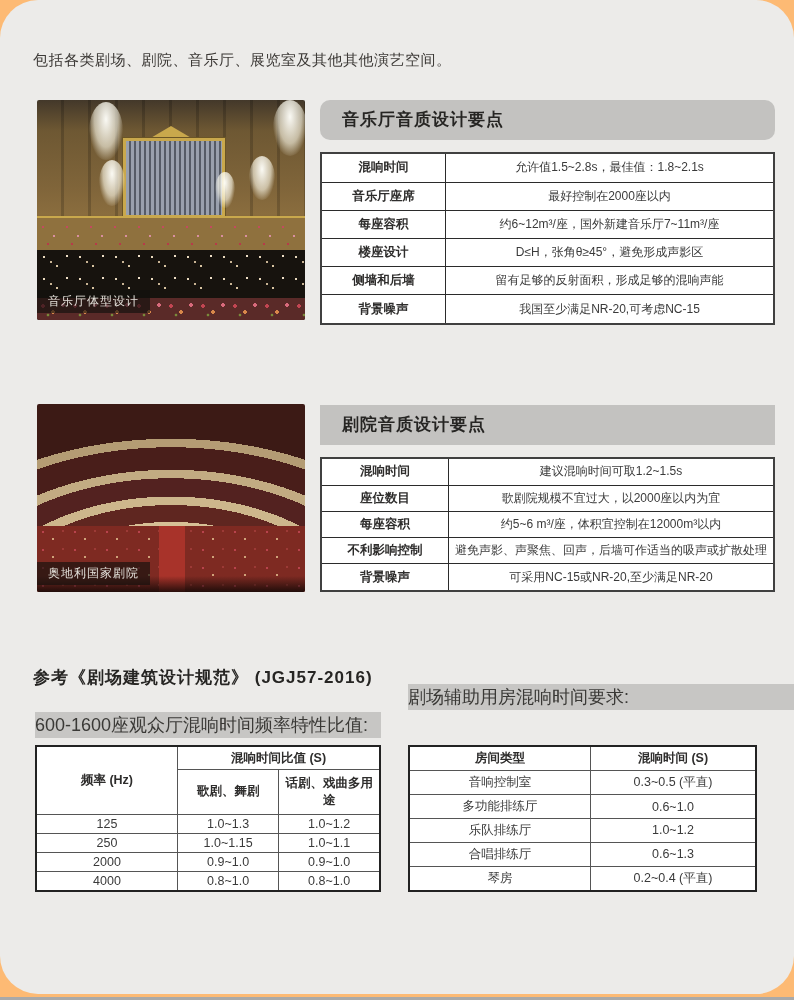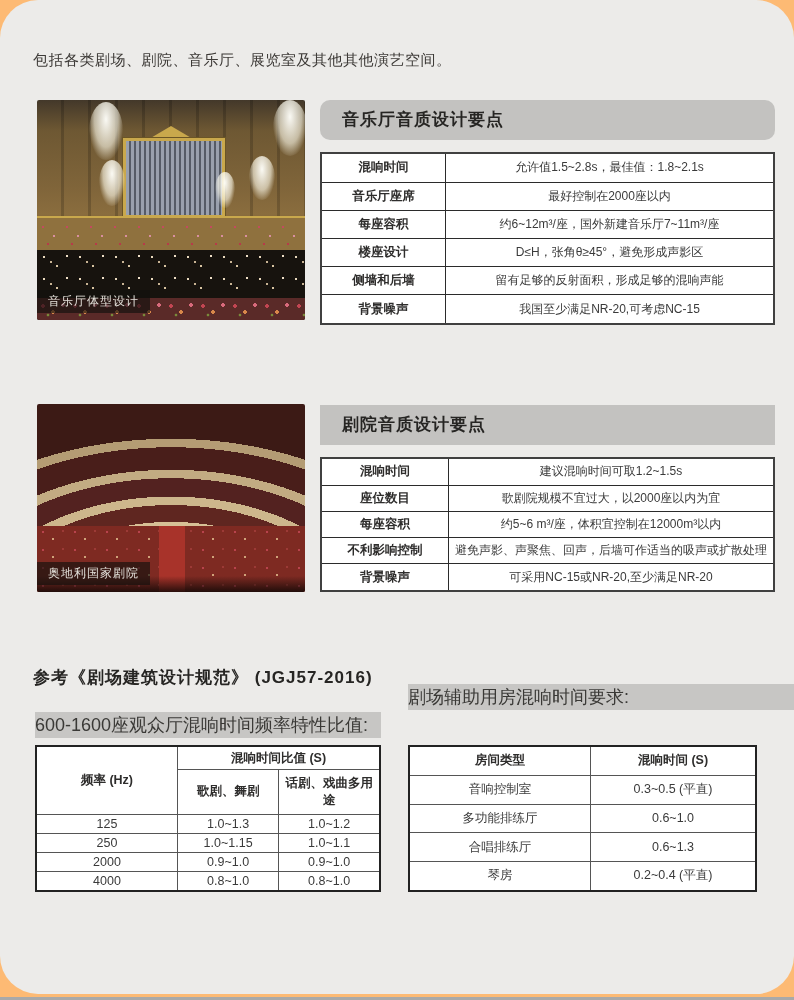--- a/index.html
+++ b/index.html
@@ -224,20 +224,24 @@
       </tr>
       <tr>
         <td>音响控制室</td>
         <td>0.3~0.5 (平直)</td>
       </tr>
       <tr>
         <td>多功能排练厅</td>
         <td>0.6~1.0</td>
       </tr>
       <tr>
+        <td>乐队排练厅</td>
+        <td>1.0~1.2</td>
+      </tr>
+      <tr>
         <td>合唱排练厅</td>
         <td>0.6~1.3</td>
       </tr>
       <tr>
         <td>琴房</td>
         <td>0.2~0.4 (平直)</td>
       </tr>
     </tbody>
       </table>
 

